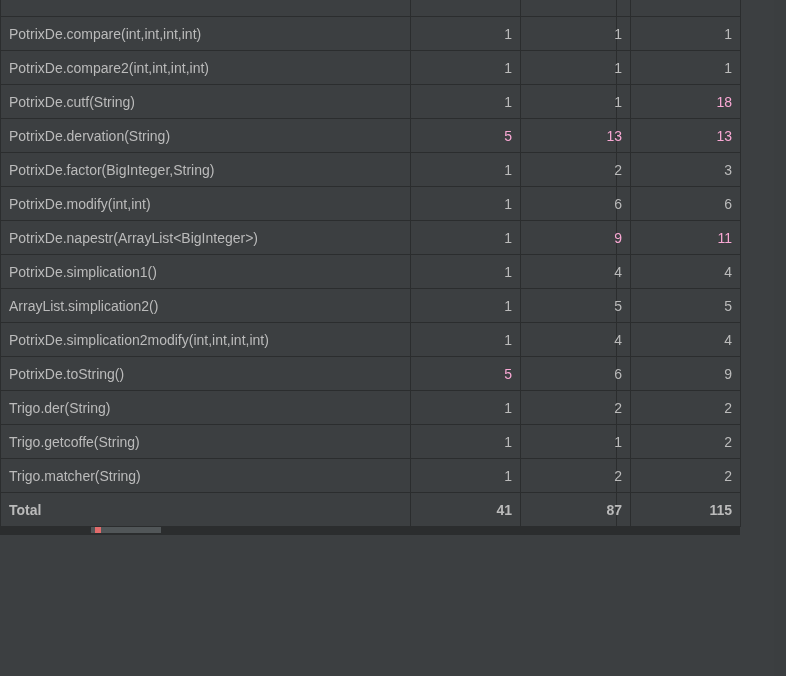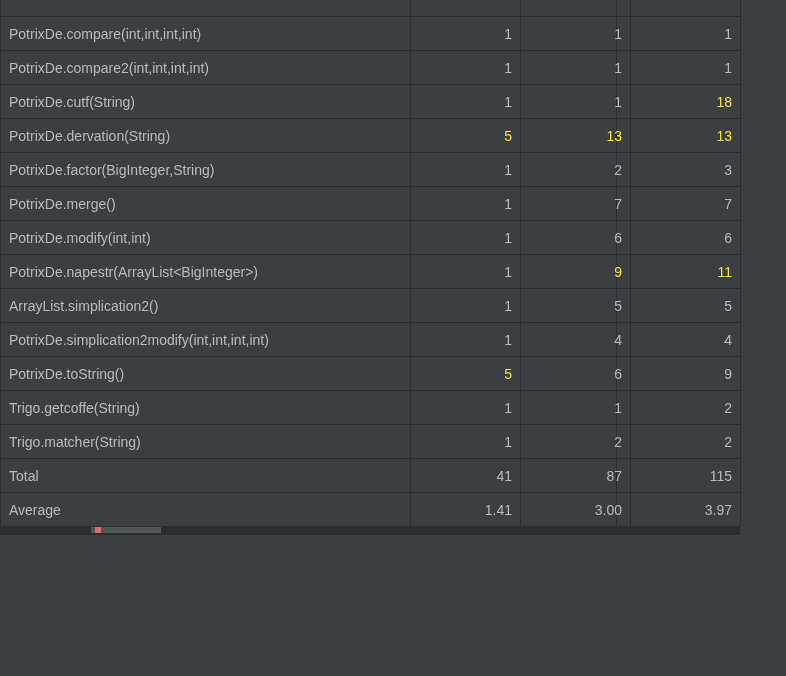--- a/index.html
+++ b/index.html
@@ -36,24 +36,24 @@
   }
   td.name-cell {
     color: #bbbbbb;
     text-align: left;
   }
   td.num-cell {
     text-align: right;
     color: #bbbbbb;
   }
   td.num-cell.warn {
-    color: #fde047;
+    color: #f9a8d4;
   }
   tr.total td {
-    font-weight: normal;
+    font-weight: bold;
   }
   tr.header-fragment td {
     border-top: none;
     height: 16px;
   }
   
   .scrollbar-track {
     position: absolute;
     top: 0;
     right: 0;
@@ -132,78 +132,78 @@
             <td class="num-cell warn">13</td>
             <td class="num-cell warn">13</td>
           </tr>
           <tr>
             <td class="name-cell">PotrixDe.factor(BigInteger,String)</td>
             <td class="num-cell">1</td>
             <td class="num-cell">2</td>
             <td class="num-cell">3</td>
           </tr>
           <tr>
-            <td class="name-cell">PotrixDe.merge()</td>
-            <td class="num-cell">1</td>
-            <td class="num-cell">7</td>
-            <td class="num-cell">7</td>
-          </tr>
-          <tr>
             <td class="name-cell">PotrixDe.modify(int,int)</td>
             <td class="num-cell">1</td>
             <td class="num-cell">6</td>
             <td class="num-cell">6</td>
           </tr>
           <tr>
             <td class="name-cell">PotrixDe.napestr(ArrayList&lt;BigInteger&gt;)</td>
             <td class="num-cell">1</td>
             <td class="num-cell warn">9</td>
             <td class="num-cell warn">11</td>
+          </tr>
+          <tr>
+            <td class="name-cell">PotrixDe.simplication1()</td>
+            <td class="num-cell">1</td>
+            <td class="num-cell">4</td>
+            <td class="num-cell">4</td>
           </tr>
           <tr>
             <td class="name-cell">ArrayList.simplication2()</td>
             <td class="num-cell">1</td>
             <td class="num-cell">5</td>
             <td class="num-cell">5</td>
           </tr>
           <tr>
             <td class="name-cell">PotrixDe.simplication2modify(int,int,int,int)</td>
             <td class="num-cell">1</td>
             <td class="num-cell">4</td>
             <td class="num-cell">4</td>
           </tr>
           <tr>
             <td class="name-cell">PotrixDe.toString()</td>
             <td class="num-cell warn">5</td>
             <td class="num-cell">6</td>
             <td class="num-cell">9</td>
+          </tr>
+          <tr>
+            <td class="name-cell">Trigo.der(String)</td>
+            <td class="num-cell">1</td>
+            <td class="num-cell">2</td>
+            <td class="num-cell">2</td>
           </tr>
           <tr>
             <td class="name-cell">Trigo.getcoffe(String)</td>
             <td class="num-cell">1</td>
             <td class="num-cell">1</td>
             <td class="num-cell">2</td>
           </tr>
           <tr>
             <td class="name-cell">Trigo.matcher(String)</td>
             <td class="num-cell">1</td>
             <td class="num-cell">2</td>
             <td class="num-cell">2</td>
           </tr>
           <tr class="total">
             <td class="name-cell">Total</td>
             <td class="num-cell">41</td>
             <td class="num-cell">87</td>
             <td class="num-cell">115</td>
-          </tr>
-          <tr>
-            <td class="name-cell">Average</td>
-            <td class="num-cell">1.41</td>
-            <td class="num-cell">3.00</td>
-            <td class="num-cell">3.97</td>
           </tr>
         </tbody>
     </table>
     <div class="bottom-strip">
       <span class="tab-fragment"><span class="tab-dot"></span></span>
     </div>
   </div>
   <div class="scrollbar-track"></div>
 </div>
 

